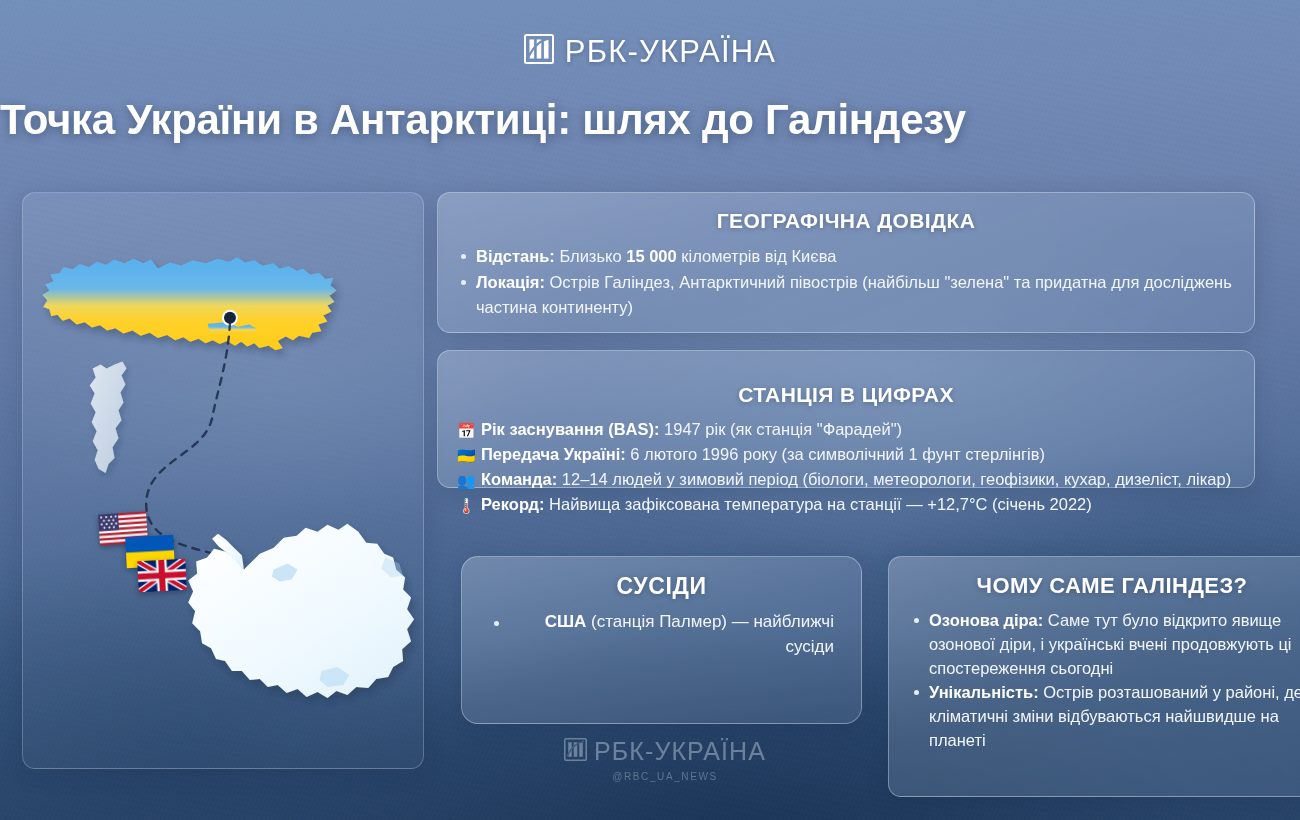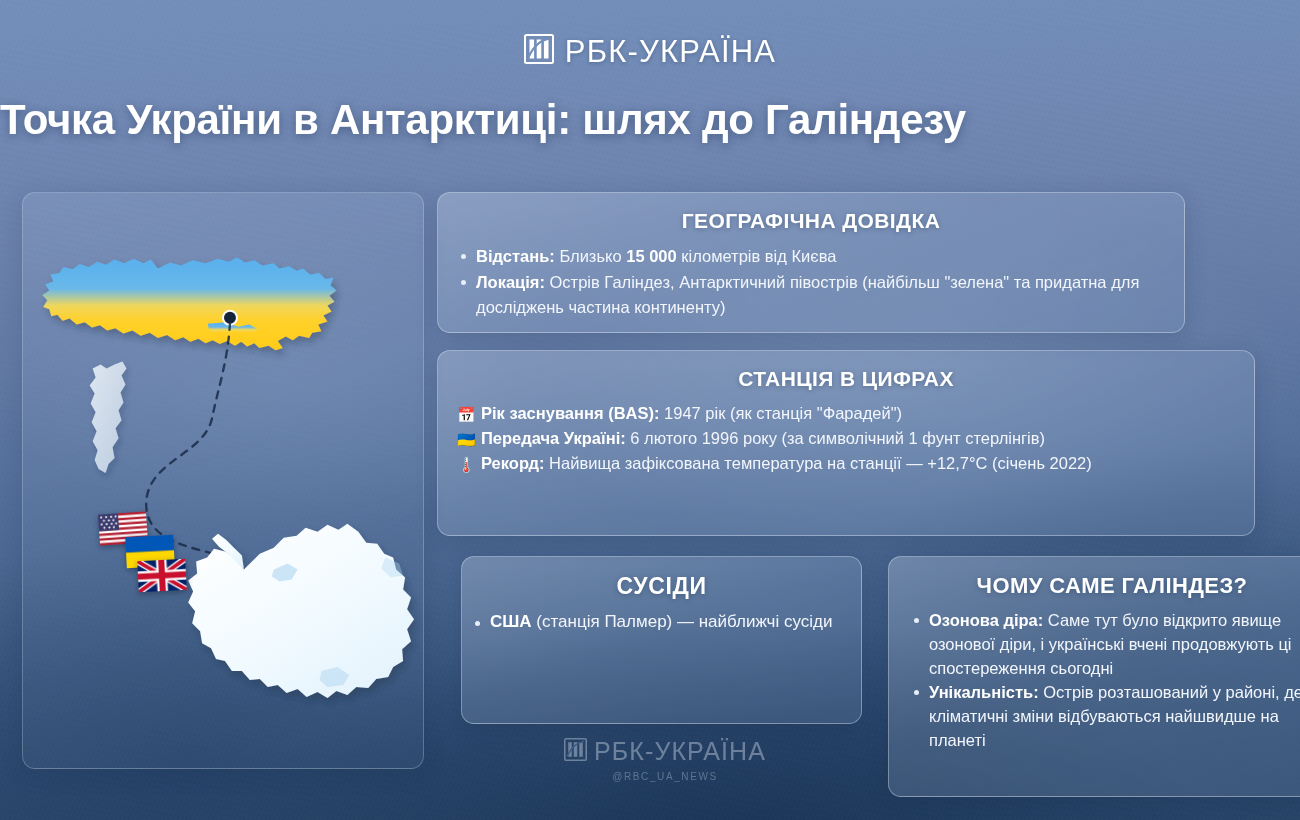--- a/index.html
+++ b/index.html
@@ -125,40 +125,41 @@
     width: 22px;
     margin-right: 3px;
     font-size: 15px;
     line-height: 1;
     vertical-align: -1px;
     text-align: center;
   }
 
   
   #card-geo {
-    left: 437px; top: 192px; width: 748px; height: 141px;
+    left: 437px; top: 192px; width: 818px; height: 141px;
     padding: 16px 18px 12px;
   }
   #card-geo .card-title { font-size: 21px; margin-bottom: 11px; }
   #card-geo ul { font-size: 16.5px; line-height: 1.5; }
   #card-geo li { margin-bottom: 1px; }
 
   #card-numbers {
-    left: 437px; top: 350px; width: 818px; height: 186px;
-    padding: 16px 18px 10px;
+    left: 437px; top: 350px; width: 818px; height: 138px;
+    padding: 32px 18px 10px;
   }
   #card-numbers .card-title { font-size: 21px; margin-bottom: 10px; }
   #card-numbers ul { font-size: 16.5px; line-height: 1.52; }
 
   #card-neighbors {
     left: 461px; top: 556px; width: 401px; height: 168px;
-    padding: 16px 8px 12px;
+    padding: 16px 27px 12px;
+    border-radius: 17px;
   }
   #card-neighbors .card-title { font-size: 23px; margin-bottom: 10px; letter-spacing: .6px; }
-  #card-neighbors ul { font-size: 17px; line-height: 1.45; }
+  #card-neighbors ul { font-size: 17px; line-height: 1.45; text-align: right; }
   #card-neighbors li + li { margin-top: 22px; }
 
   #card-why {
     left: 888px; top: 556px; width: 448px; height: 241px;
     padding: 16px 20px 12px;
   }
   #card-why .card-title { font-size: 22px; margin-bottom: 9px; letter-spacing: .4px; }
   #card-why ul { font-size: 16.5px; line-height: 1.46; }
 
   
@@ -367,20 +368,23 @@
 <section class="card" id="card-numbers">
   <div class="card-title">СТАНЦІЯ В ЦИФРАХ</div>
   <ul class="emoji">
     <li>
       <span class="emo">📅</span><b>Рік заснування (BAS):</b><span> 1947 рік (як станція "Фарадей")</span>
     </li>
     <li>
       <span class="emo">🇺🇦</span><b>Передача Україні:</b><span> 6 лютого 1996 року (за символічний 1 фунт стерлінгів)</span>
     </li>
     <li>
+      <span class="emo">👥</span><b>Команда:</b><span> 12–14 людей у зимовий період (біологи, метеорологи, геофізики, кухар, дизеліст, лікар)</span>
+    </li>
+    <li>
       <span class="emo">🌡️</span><b>Рекорд:</b><span> Найвища зафіксована температура на станції — +12,7°C (січень 2022)</span>
     </li>
   </ul>
 </section>
 
 <section class="card" id="card-neighbors">
   <div class="card-title">СУСІДИ</div>
   <ul class="bullets">
     <li>
       <b>США</b><span> (станція Палмер) — найближчі сусіди</span>

